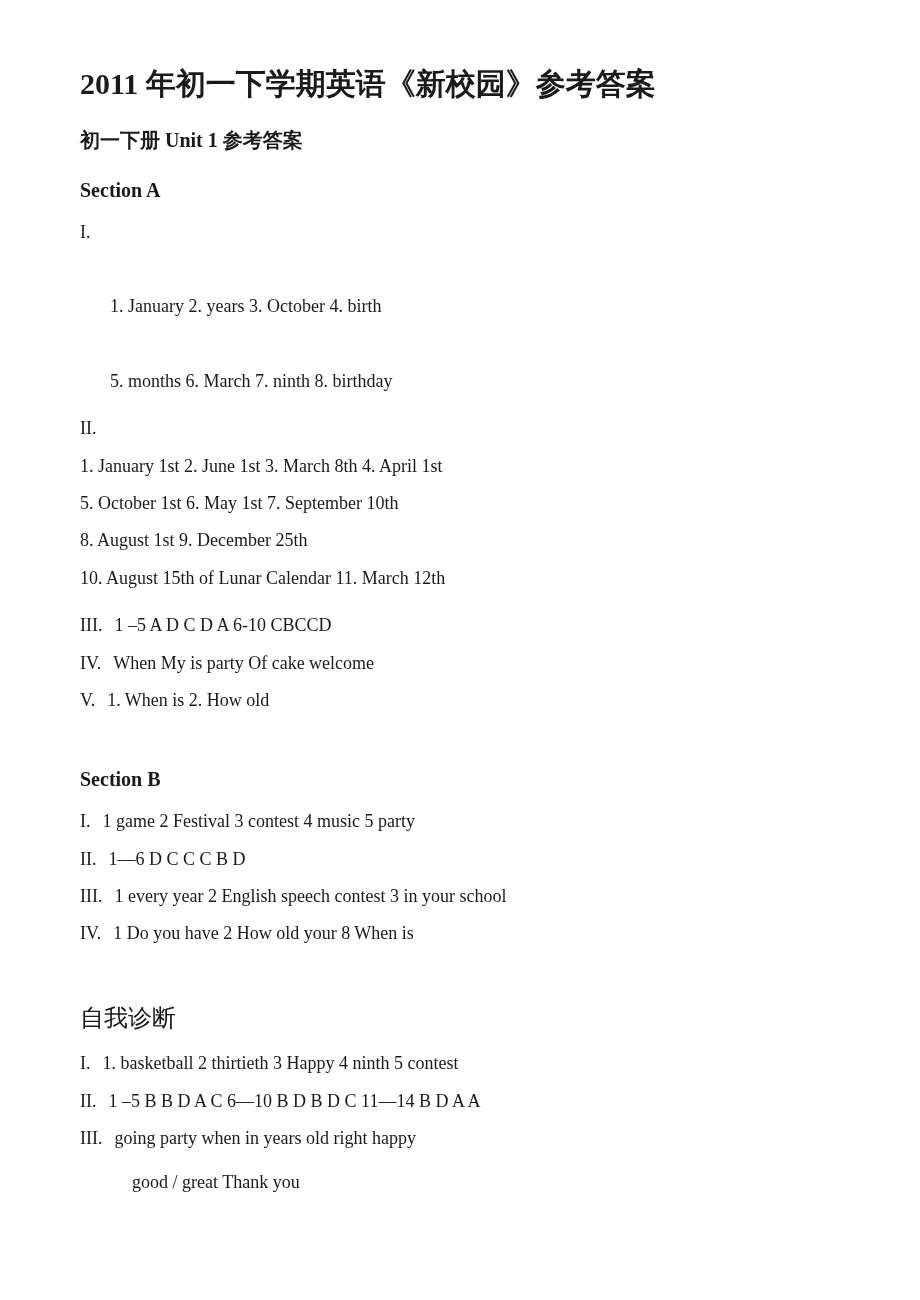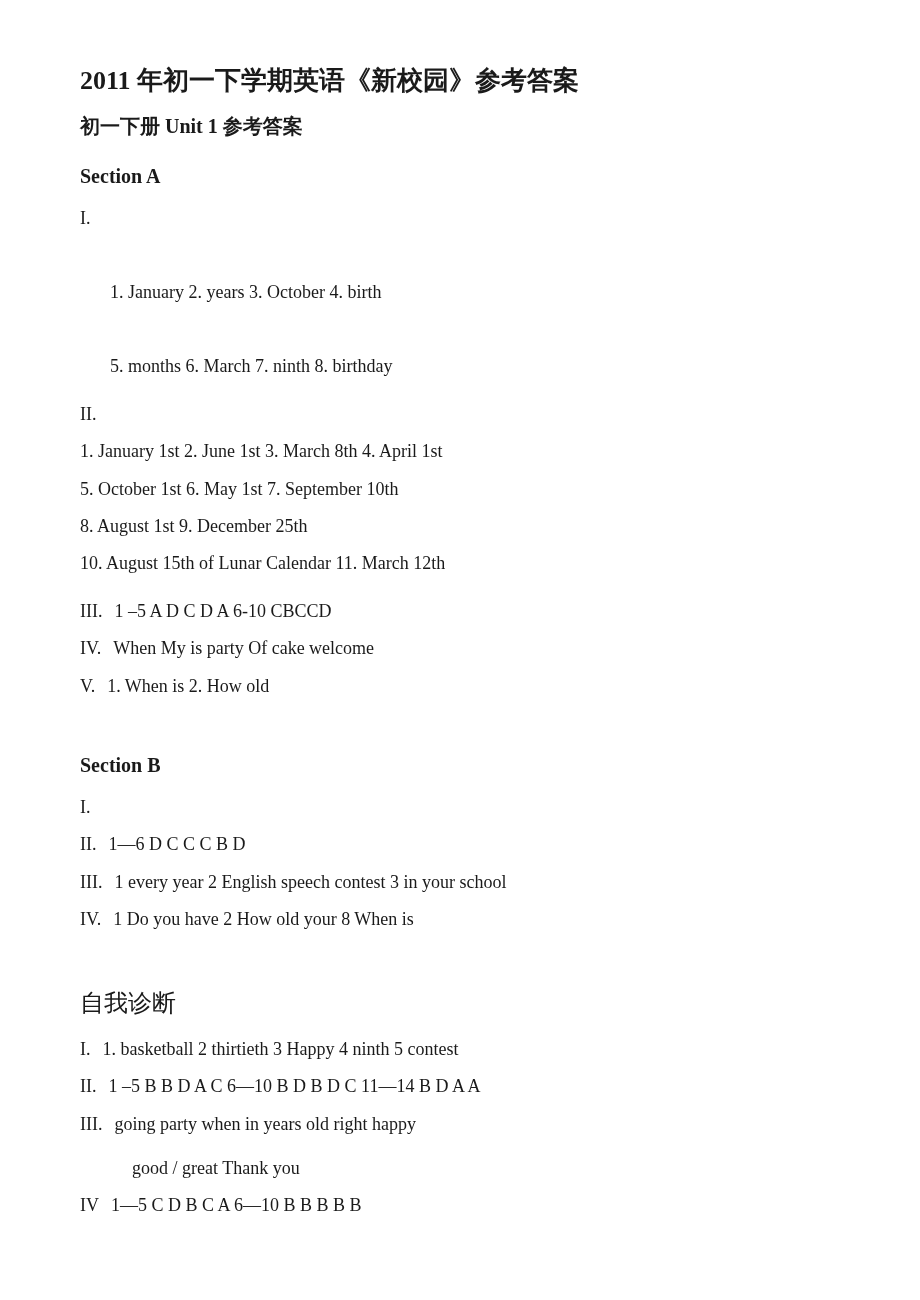--- a/index.html
+++ b/index.html
@@ -13,23 +13,23 @@
       font-family: "SimSun", "宋体", "Times New Roman", serif;
       font-size: 18px;
       color: #1a1a1a;
       width: 920px;
       min-height: 1300px;
       padding: 60px 80px 60px 80px;
       line-height: 1.6;
     }
 
     .main-title {
-      font-size: 26px;
+      font-size: 30px;
       font-weight: bold;
-      margin-bottom: 8px;
+      margin-bottom: 16px;
     }
 
     .sub-title {
       font-size: 20px;
       font-weight: bold;
       margin-bottom: 16px;
     }
 
     .section-title {
       font-size: 20px;
@@ -106,20 +106,21 @@
   </div>
 </div>
 
 <div class="spacer"></div>
 
 <div>
   <div class="section-title">Section B</div>
 
   <div class="line" style="display:flex; gap: 12px;">
     <span>I.</span>
+    <span>1 game   2 Festival 3 contest   4 music   5 party</span>
   </div>
 
   <div class="line" style="display:flex; gap: 12px;">
     <span>II.</span>
     <span>1—6 D C C C B D</span>
   </div>
 
   <div class="line" style="display:flex; gap: 12px;">
     <span>III.</span>
     <span>1 every year   2 English speech contest 3 in your school</span>
@@ -149,17 +150,13 @@
   <div>
     <div class="line" style="display:flex; gap: 12px;">
       <span>III.</span>
       <span>going   party   when   in   years old   right   happy</span>
     </div>
     <div class="line" style="margin-left: 52px; margin-top: 12px;">
       <span>good / great   Thank you</span>
     </div>
   </div>
 
-  <div class="line" style="display:flex; gap: 12px;">
-    <span>IV</span>
-    <span>1—5 C D B C A   6—10 B B B B B</span>
-  </div>
 </div>
 
 </body></html>

